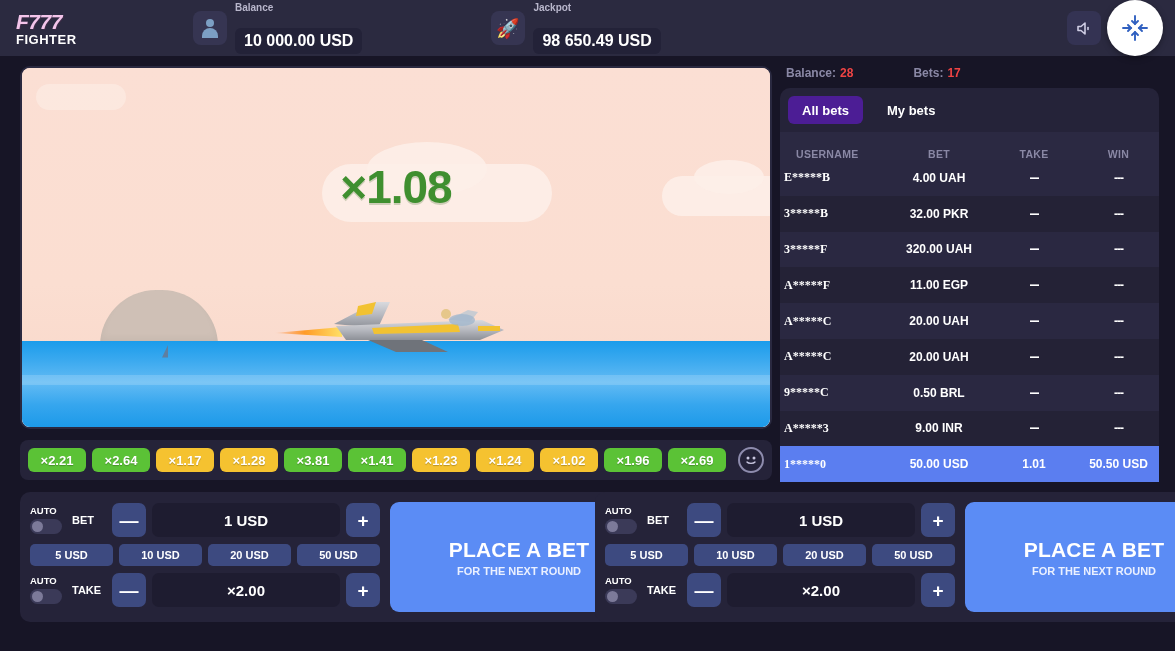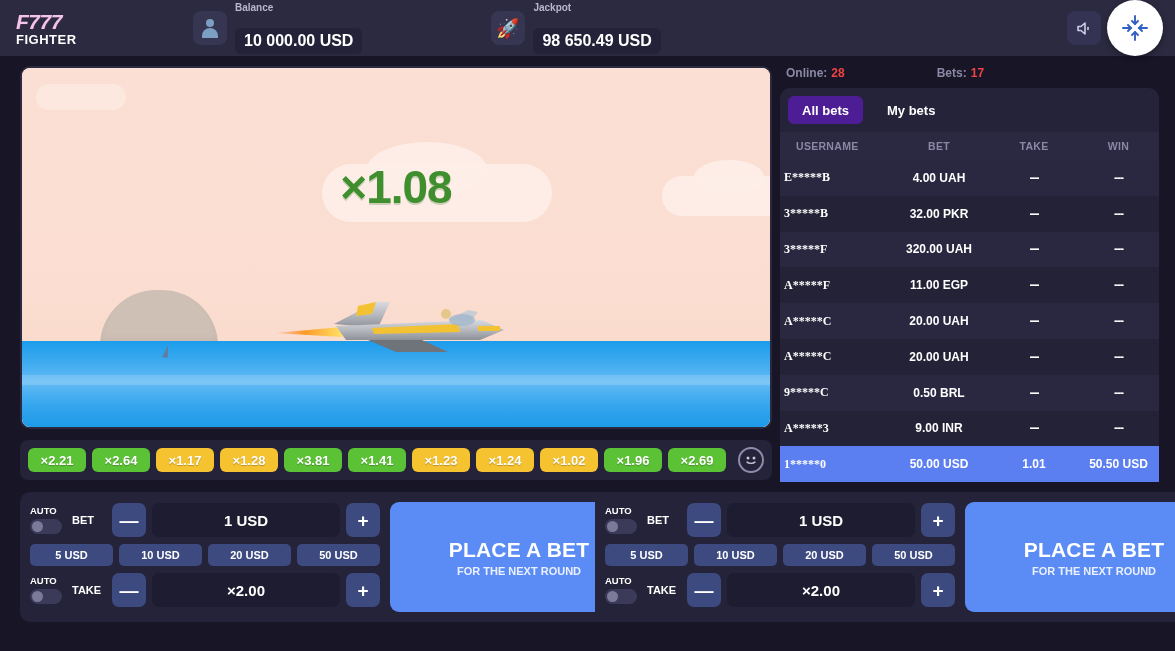--- a/index.html
+++ b/index.html
@@ -138,34 +138,34 @@
     cursor: pointer;
   }
 
   
   .right-panel { position: absolute; left: 780px; top: 58px; width: 379px; }
   .panel-stats {
     display: flex; align-items: center; height: 30px; padding-left: 6px;
     font-size: 12px; font-weight: 700; color: #8a88a5;
   }
   .panel-stats b { color: #ef4444; font-weight: 800; margin-left: 4px; }
-  .panel-stats .bets-stat { margin-left: 92px; }
+  .panel-stats .bets-stat { margin-left: 60px; }
   .bets-box {
     background: #252339; border-radius: 10px 10px 0 0; overflow: hidden;
     width: 379px;
   }
   .tabs { display: flex; align-items: center; height: 44px; padding: 0 8px; gap: 10px; }
   .tab {
     height: 28px; padding: 0 14px; border-radius: 6px;
     display: flex; align-items: center; justify-content: center;
     font-size: 13px; font-weight: 800; color: #ffffff; cursor: pointer;
   }
   .tab.active { background: #4c1d95; }
   .bets-head {
-    display: flex; align-items: center; height: 28px;
+    display: flex; align-items: flex-end; height: 28px;
     background: #2b2942; font-size: 10.5px; font-weight: 800;
     color: #8a88a5; letter-spacing: .3px;
   }
   .bets-head .c1 { width: 108px; padding-left: 16px; }
   .bets-head .c2 { width: 102px; text-align: center; }
   .bets-head .c3 { width: 88px; text-align: center; }
   .bets-head .c4 { width: 81px; text-align: center; }
   .bet-row {
     display: flex; align-items: center; height: 35.8px;
     font-size: 12px; font-weight: 800; color: #ffffff;
@@ -337,21 +337,21 @@
       <svg width="18" height="18" viewBox="0 0 18 18">
         <circle cx="6" cy="7" r="1.5" fill="#c9c7e0"></circle>
         <circle cx="12" cy="7" r="1.5" fill="#c9c7e0"></circle>
         <path d="M5 11c1.4 1.8 6.6 1.8 8 0" stroke="#c9c7e0" stroke-width="1.4" fill="none" stroke-linecap="round"></path>
       </svg>
     </div>
   </div>
 
   <div class="right-panel">
     <div class="panel-stats">
-      <span>Online:</span>
+      <span>Balance:</span>
       <b>28</b>
       <span class="bets-stat">Bets:</span>
       <b>17</b>
     </div>
 
     <div class="bets-box">
       <div class="tabs">
         <div class="tab active">All bets</div>
         <div class="tab">My bets</div>
       </div>

